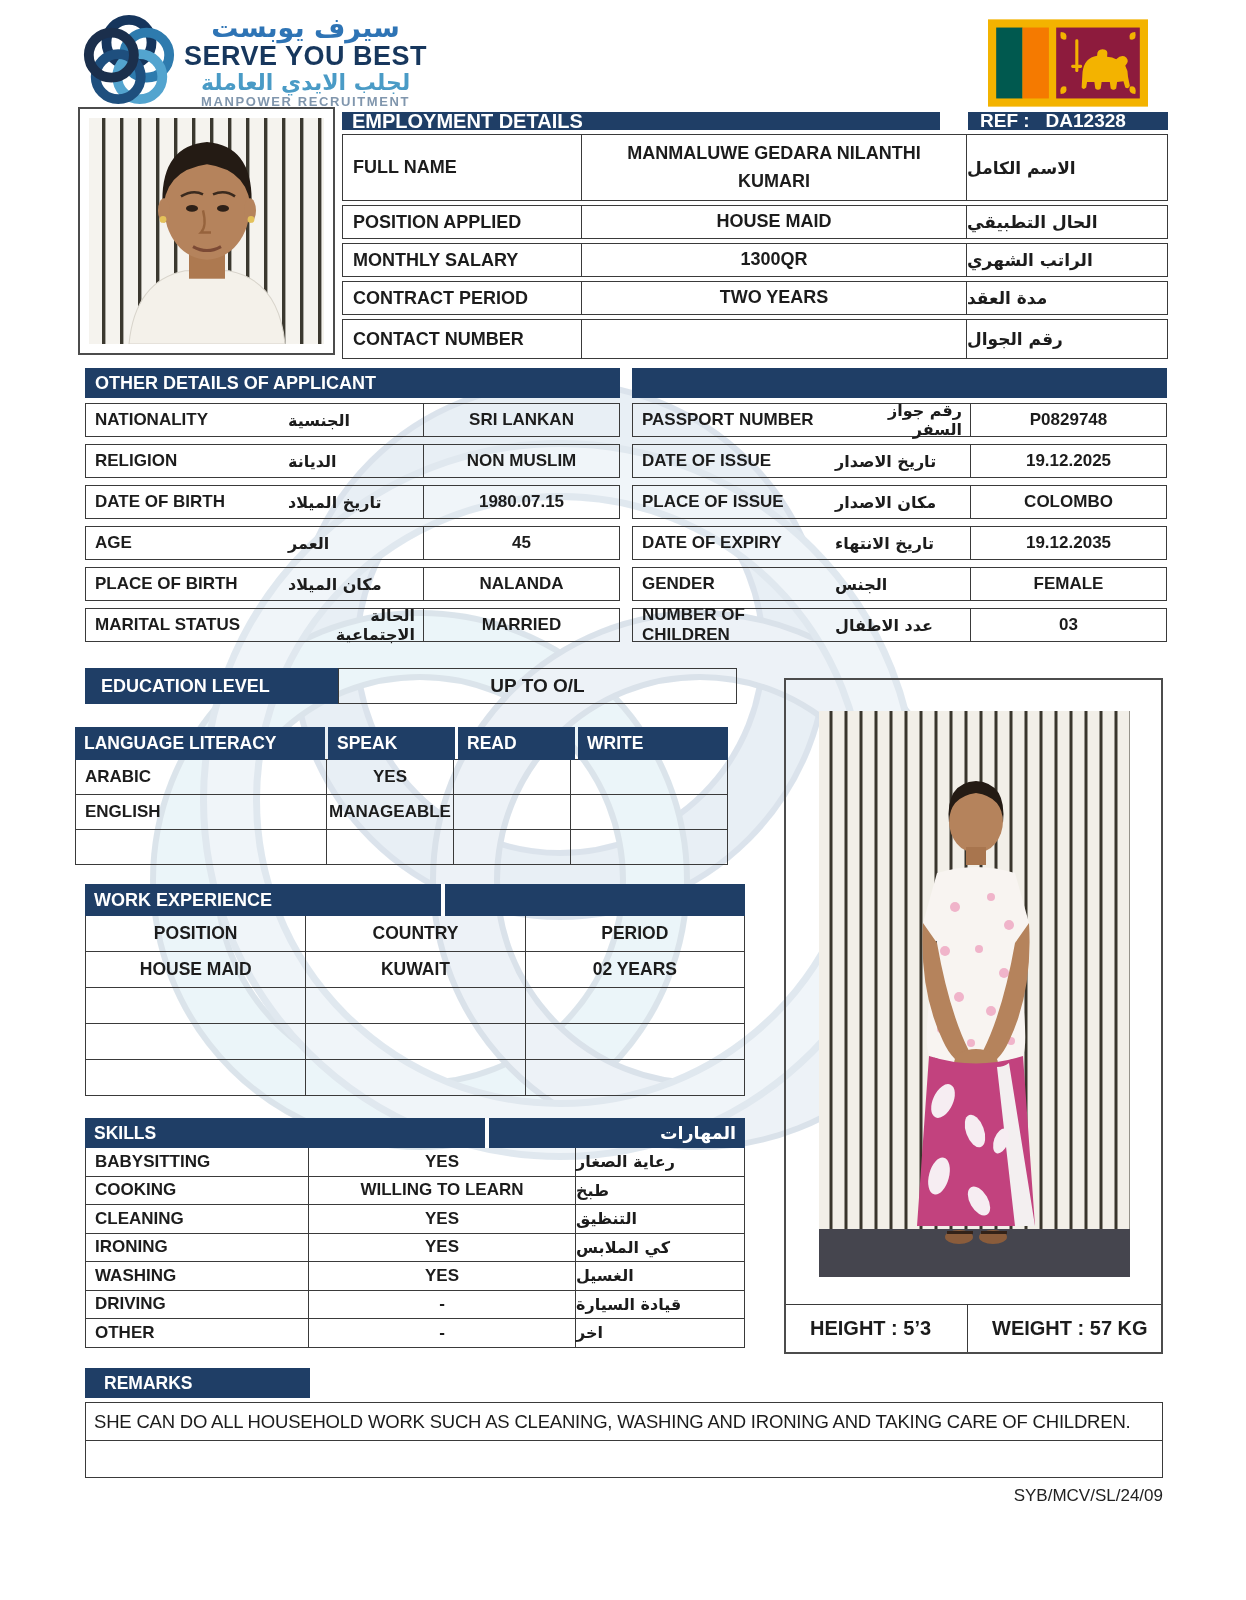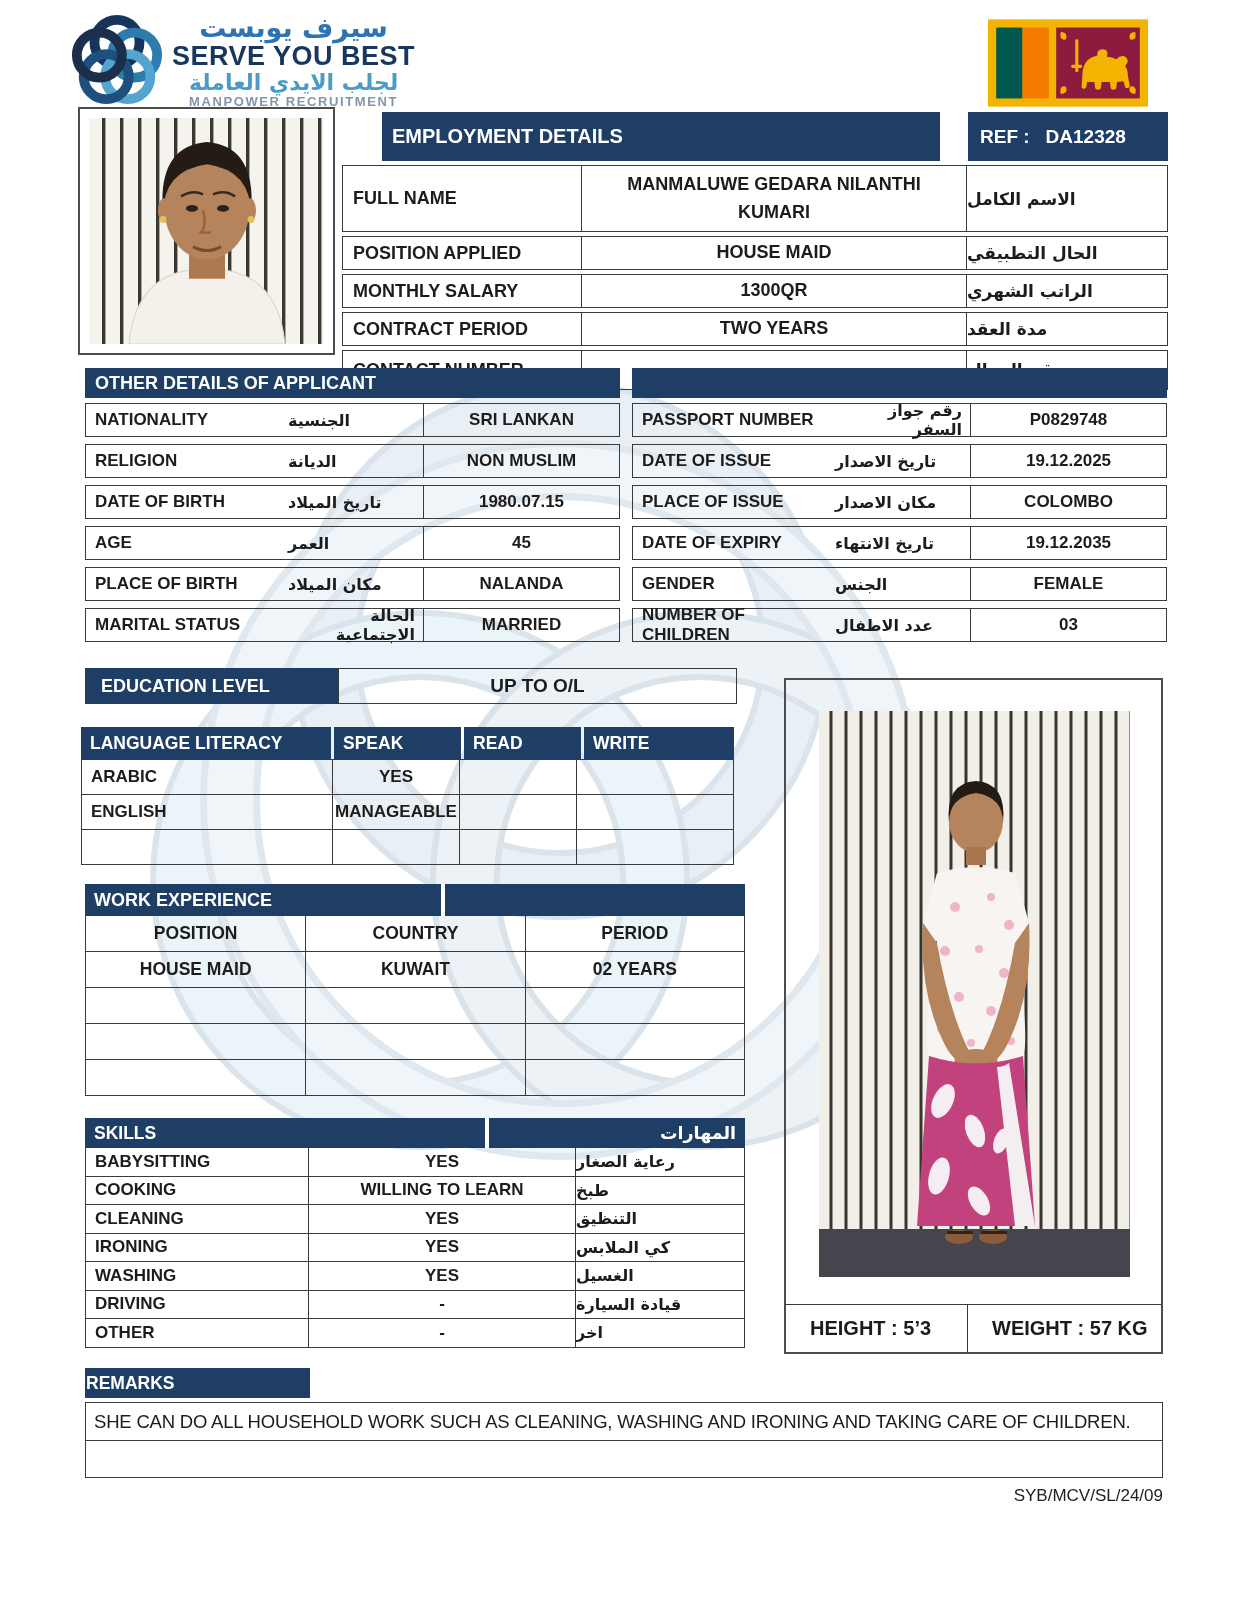--- a/index.html
+++ b/index.html
@@ -6,42 +6,42 @@
   .page{position:relative;width:1246px;height:1600px;background:#ffffff;
         font-family:"Liberation Sans",sans-serif;color:#1c1c1c;overflow:hidden;margin:0 auto;}
   .abs{position:absolute;}
   .ar{font-family:"DejaVu Sans",sans-serif;direction:rtl;unicode-bidi:embed;}
   .navy{background:#1f3e66;color:#ffffff;}
 
   
   .watermark{left:110px;top:350px;width:900px;height:900px;opacity:.5;pointer-events:none;}
 
   
-  .logo{left:68px;top:12px;display:flex;align-items:center;gap:6px;}
+  .logo{left:80px;top:12px;display:flex;align-items:center;gap:6px;}
   .logo .txt{display:flex;flex-direction:column;align-items:center;line-height:1.08;}
   .brand-ar{color:#2e74b5;font-size:27px;font-weight:700;}
   .brand-en{color:#17375d;font-size:27px;font-weight:700;letter-spacing:.5px;}
   .tag-ar{color:#4a9bc6;font-size:22px;font-weight:700;}
   .tag-en{color:#8096ad;font-size:13px;font-weight:700;letter-spacing:1.6px;}
 
   .flag{left:988px;top:18px;width:160px;height:90px;}
 
   
   .portrait{left:78px;top:107px;width:257px;height:248px;border:2px solid #4c4c4c;background:#fff;
             padding:9px;box-sizing:border-box;}
   .portrait svg{width:100%;height:100%;display:block;}
 
   
   .trow{display:flex;align-items:center;border:1px solid #3a3a3a;box-sizing:border-box;background:transparent;}
   .cell{box-sizing:border-box;height:100%;display:flex;align-items:center;}
   .bL{border-left:1px solid #3a3a3a;}
 
   
   .emp{left:342px;top:112px;width:826px;}
-  .emp-header{display:flex;gap:28px;height:49px;margin-left:40px;}
+  .emp-header{display:flex;gap:28px;height:18px;}
   .emp-header .title{flex:1;display:flex;align-items:center;padding-left:10px;font-size:20px;font-weight:700;}
   .emp-header .ref{width:188px;display:flex;align-items:center;padding-left:12px;font-size:19px;font-weight:700;gap:16px;}
   .emp .trow{margin-top:4px;min-height:34px;font-size:18px;font-weight:700;}
   .emp .lab{width:238px;padding-left:10px;}
   .emp .val{flex:1;justify-content:center;text-align:center;border-left:1px solid #3a3a3a;border-right:1px solid #3a3a3a;padding:2px 8px;line-height:1.55;}
   .emp .arb{width:200px;justify-content:flex-end;padding-right:12px;font-size:17px;font-weight:700;}
   .emp .rname{height:67px;}
   .emp .rlast{height:40px;}
 
   
@@ -53,21 +53,21 @@
   .od-table .arb{width:135px;justify-content:flex-end;padding-right:8px;font-size:16px;}
   .od-table .val{width:196px;justify-content:center;text-align:center;border-left:1px solid #3a3a3a;}
 
   
   .edu{left:85px;top:668px;display:flex;height:36px;}
   .edu .k{width:253px;display:flex;align-items:center;padding-left:16px;font-size:18px;font-weight:700;box-sizing:border-box;}
   .edu .v{width:399px;border:1px solid #3a3a3a;display:flex;align-items:center;justify-content:center;
           font-size:19px;font-weight:700;box-sizing:border-box;background:transparent;}
 
   
-  .lang{left:81px;top:727px;width:653px;}
+  .lang{left:75px;top:727px;width:653px;}
   .lang .hdr{display:flex;gap:3px;height:33px;}
   .lang .hdr div{display:flex;align-items:center;padding-left:9px;font-size:17.5px;font-weight:700;box-sizing:border-box;}
   .lw1{width:250px;}.lw2{width:127px;}.lw3{width:117px;}.lw4{flex:1;}
   .lang .trow{height:36px;margin-top:-1px;font-size:17px;font-weight:700;}
   .lang .c1{width:250px;padding-left:9px;}
   .lang .c2{width:127px;justify-content:center;}
   .lang .c3{width:117px;}
   .lang .c4{flex:1;}
 
   
@@ -90,21 +90,21 @@
   
   .panel{left:784px;top:678px;width:379px;height:676px;border:2px solid #4c4c4c;box-sizing:border-box;background:transparent;}
   .panel .photo{position:absolute;left:33px;top:31px;width:311px;height:566px;}
   .panel .photo svg{width:100%;height:100%;display:block;}
   .panel .hw{position:absolute;left:0;bottom:0;width:100%;height:48px;border-top:1px solid #3a3a3a;display:flex;box-sizing:border-box;}
   .panel .hw div{display:flex;align-items:center;padding-left:24px;font-size:20px;font-weight:700;box-sizing:border-box;}
   .panel .hw .h{width:182px;border-right:1px solid #3a3a3a;}
   .panel .hw .w{flex:1;}
 
   
-  .rem-bar{left:85px;top:1368px;width:225px;height:30px;display:flex;align-items:center;padding-left:1px;
+  .rem-bar{left:85px;top:1368px;width:225px;height:30px;display:flex;align-items:center;padding-left:19px;
            font-size:17.5px;font-weight:700;box-sizing:border-box;}
   .rem-text{left:85px;top:1402px;width:1078px;height:39px;border:1px solid #3a3a3a;display:flex;align-items:center;
             padding-left:8px;font-size:18.5px;letter-spacing:-0.2px;box-sizing:border-box;}
   .rem-empty{left:85px;top:1440px;width:1078px;height:38px;border:1px solid #3a3a3a;border-top:none;box-sizing:border-box;}
 
   .doccode{left:0;top:1486px;width:1163px;text-align:right;font-size:17px;color:#222;}
 </style>
 </head>
 <body>
 

